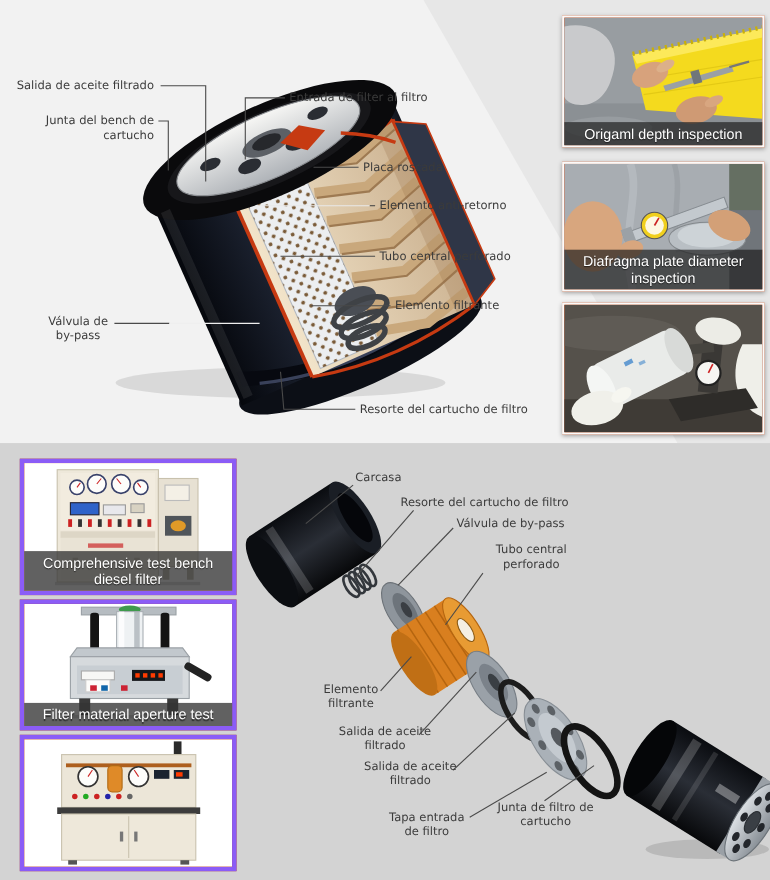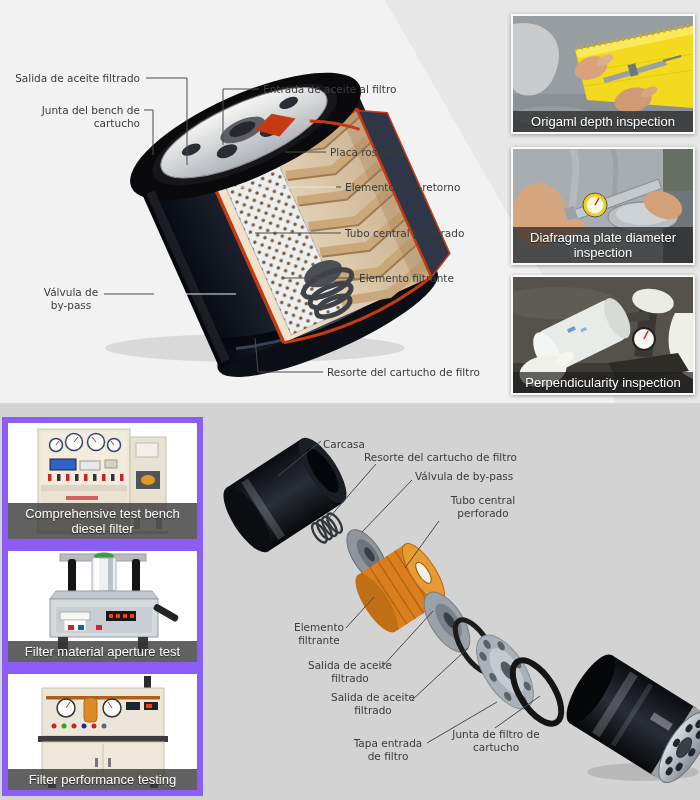--- a/index.html
+++ b/index.html
@@ -13,21 +13,21 @@
     clip-path:polygon(0 0,55% 0,88% 100%,0 100%);}
   .bottom-bg{position:absolute;left:0;top:403px;width:700px;height:397px;background:#d3d3d3;}
 
   svg.layer{position:absolute;left:0;top:0;pointer-events:none;}
 
   .lbl{position:absolute;font-family:"DejaVu Sans",sans-serif;font-size:10.5px;line-height:13px;color:#3b3b3b;}
   .r{text-align:right;} .c{text-align:center;}
 
   .photo{position:absolute;background:#c2410c;}
   .insp{left:511px;width:180px;border:2px solid #fafafa;box-shadow:0 1px 4px rgba(0,0,0,.35);}
-  .equip{left:2px;width:189px;border:6px solid #8b5cf6;}
+  .equip{left:18px;width:189px;border:4px solid #8b5cf6;}
   .photo svg{display:block;}
   .cap{position:absolute;left:0;right:0;bottom:0;color:#fff;font-size:13px;line-height:15px;
     text-align:center;padding:3px 2px;text-shadow:0 1px 1px rgba(0,0,0,.6);}
   .insp .cap{background:rgba(28,28,28,.68);}
   .equip .cap{background:rgba(52,52,52,.78);}
 </style>
 </head>
 <body>
 
 <div class="top-bg">
@@ -237,29 +237,29 @@
   <path d="M439,521 L405,568"></path>
   <path d="M346,628 L374,597"></path>
   <path d="M381,668 L433,611"></path>
   <path d="M412,700 L468,648"></path>
   <path d="M427,743 L497,702"></path>
   <path d="M495,728 L540,696"></path>
 </svg>
 
 <div class="lbl r" style="left:10px;top:72px;width:130px">Salida de aceite filtrado</div>
 <div class="lbl r" style="left:0px;top:104px;width:140px">Junta del bench de cartucho</div>
-<div class="lbl" style="left:263px;top:83px">Entrada de aceite al filtro</div>
+<div class="lbl" style="left:263px;top:83px">Entrada de filter al filtro</div>
 <div class="lbl" style="left:330px;top:146px">Placa roscada</div>
 <div class="lbl" style="left:345px;top:181px">Elemento anti-retorno</div>
 <div class="lbl" style="left:345px;top:227px">Tubo central perforado</div>
 <div class="lbl" style="left:359px;top:272px">Elemento filtrante</div>
 <div class="lbl c" style="left:38px;top:286px;width:66px">Válvula de by-pass</div>
 <div class="lbl" style="left:327px;top:366px">Resorte del cartucho de filtro</div>
 
-<div class="lbl" style="left:323px;top:438px">Carcasa</div>
+<div class="lbl" style="left:323px;top:428px">Carcasa</div>
 <div class="lbl" style="left:364px;top:451px">Resorte del cartucho de filtro</div>
 <div class="lbl" style="left:415px;top:470px">Válvula de by-pass</div>
 <div class="lbl c" style="left:438px;top:494px;width:90px">Tubo central perforado</div>
 <div class="lbl c" style="left:288px;top:621px;width:62px">Elemento filtrante</div>
 <div class="lbl c" style="left:305px;top:659px;width:90px">Salida de aceite filtrado</div>
 <div class="lbl c" style="left:328px;top:691px;width:90px">Salida de aceite filtrado</div>
 <div class="lbl c" style="left:346px;top:737px;width:84px">Tapa entrada de filtro</div>
 <div class="lbl c" style="left:450px;top:728px;width:92px">Junta de filtro de cartucho</div>
 
 <div class="photo insp" style="top:14px;height:116px">
@@ -322,21 +322,20 @@
       <rect x="28" y="36" width="82" height="44" rx="8" fill="#e9ebe9"></rect>
       <ellipse cx="30" cy="58" rx="11" ry="22" fill="#f4f6f4"></ellipse>
       <ellipse cx="108" cy="58" rx="10" ry="22" fill="#d8dad8"></ellipse>
       <rect x="58" y="46" width="8" height="4" fill="#4488cc" opacity=".8"></rect>
       <rect x="70" y="52" width="6" height="3" fill="#4488cc" opacity=".6"></rect>
     </g>
     <ellipse cx="30" cy="94" rx="24" ry="15" fill="#f0f0ea" transform="rotate(-14 30 94)"></ellipse>
     <ellipse cx="52" cy="82" rx="10" ry="6" fill="#f6f6f0" transform="rotate(-30 52 82)"></ellipse>
     <ellipse cx="140" cy="24" rx="21" ry="12" fill="#ecece6" transform="rotate(10 140 24)"></ellipse>
   </svg>
-  <div class="cap">Perpendicularity inspection</div>
 </div>
 
 <div class="photo equip" style="top:417px;height:116px">
   <svg width="189" height="116">
     <rect width="189" height="116" fill="#ffffff"></rect>
     <rect x="28" y="108" width="132" height="3" fill="#cfcfcf"></rect>
     <rect x="30" y="6" width="92" height="102" fill="#eee8da" stroke="#c8c1ad"></rect>
     <rect x="33" y="9" width="86" height="52" fill="#f2ecdf"></rect>
     <g fill="#fdfdfb" stroke="#39426b" stroke-width="1.5">
       <circle cx="48" cy="22" r="6.5"></circle>
@@ -437,14 +436,13 @@
         <circle cx="96" cy="52" r="2.5" fill="#666"></circle>
     </g>
     <rect x="30" y="62" width="130" height="6" fill="#3c3c3c"></rect>
     <rect x="34" y="68" width="122" height="42" fill="#eee8da" stroke="#c9c2ae"></rect>
     <line x1="95" y1="70" x2="95" y2="108" stroke="#c9c2ae"></line>
     <rect x="87" y="84" width="3" height="9" fill="#777"></rect>
       <rect x="100" y="84" width="3" height="9" fill="#777"></rect>
     <rect x="40" y="110" width="8" height="4" fill="#555"></rect>
       <rect x="142" y="110" width="8" height="4" fill="#555"></rect>
   </svg>
-  <div class="cap">Filter performance testing</div>
 </div>
 
 </body></html>

